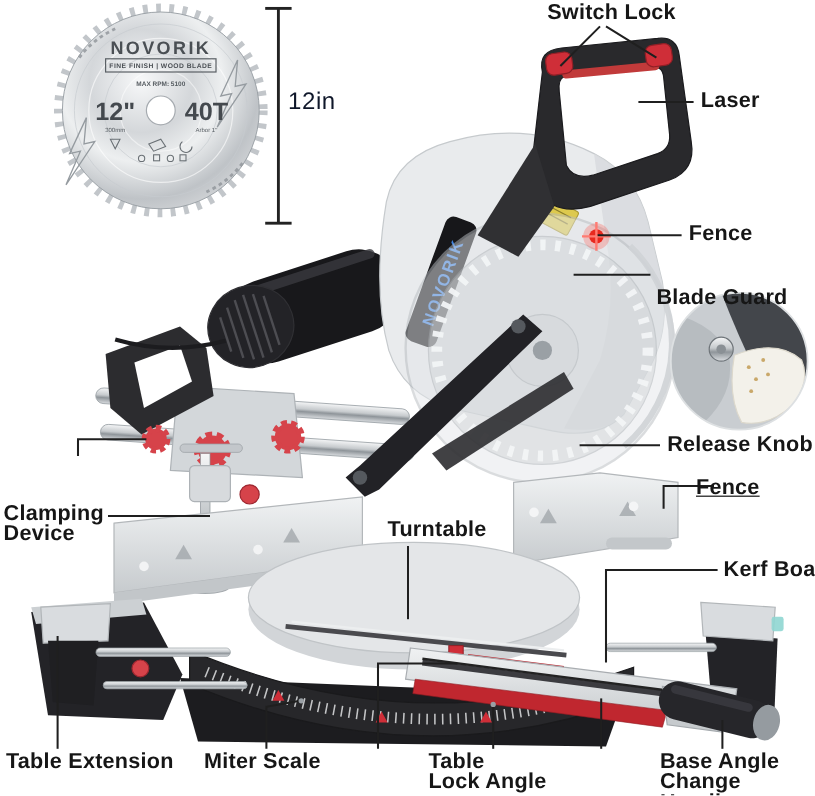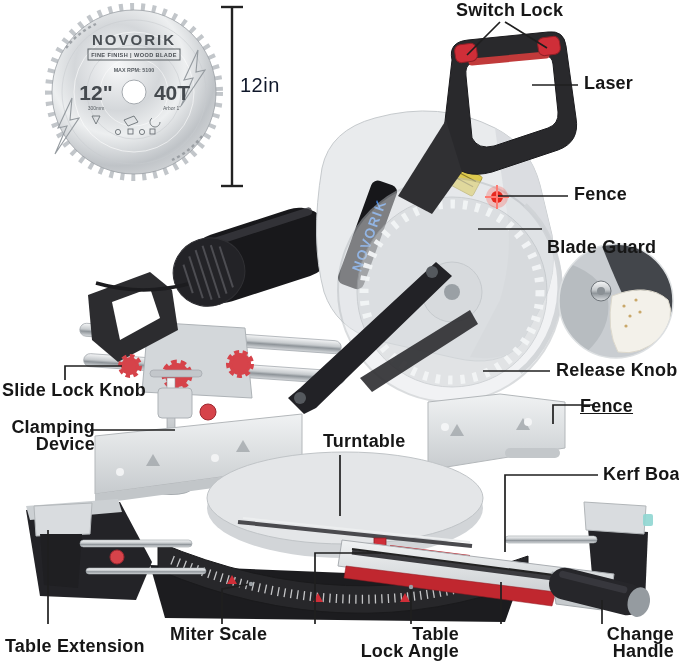--- a/index.html
+++ b/index.html
@@ -6,21 +6,21 @@
   .canvas{
     position:relative;width:679px;height:663px;background:#ffffff;overflow:hidden;
     font-family:"Liberation Sans",sans-serif;color:#161616;
   }
   .scene{position:absolute;left:0;top:0;}
   .scene text{font-family:"Liberation Sans","DejaVu Sans",sans-serif;}
   .label{
     position:absolute;font-size:18px;font-weight:600;line-height:17px;
     white-space:nowrap;color:#161616;letter-spacing:.2px;
   }
-  .label.multi{white-space:normal;text-align:right;}
+  .label.multi{white-space:normal;text-align:left;}
   .label.multi span{display:block;}
   .dim-label{
     position:absolute;font-size:20px;font-weight:500;color:#0f172a;letter-spacing:.5px;
   }
 </style>
 </head>
 <body>
 
 <div class="canvas">
 
@@ -281,37 +281,37 @@
 <div class="label" style="left:574px;top:186px;">Fence</div>
 
 <div class="label" style="left:547px;top:219px;margin-top:20px;">Blade Guard</div>
 
 <div class="label" style="left:556px;top:362px;">Release Knob</div>
 
 <div class="label" style="left:580px;top:398px;text-decoration:underline;">Fence</div>
 
 <div class="label" style="left:603px;top:466px;">Kerf Board</div>
 
-<div class="label" style="left:2px;top:382px;">Slide Lock Knob</div>
 
 <div class="label multi" style="left:3px;top:419px;width:92px;">
   <span>Clamping</span>
   <span>Device</span>
 </div>
 
 <div class="label" style="left:307px;top:433px;margin-left:16px;">Turntable</div>
 
-<div class="label" style="left:5px;top:626px;margin-top:12px;">Table Extension</div>
+<div class="label" style="left:5px;top:626px;">Table Extension</div>
 
 <div class="label" style="left:170px;top:626px;">Miter Scale</div>
 
 
 <div class="label multi" style="left:357px;top:626px;width:102px;">
   <span>Table</span>
   <span>Lock Angle</span>
 </div>
 
 
 <div class="label multi" style="left:550px;top:626px;width:124px;">
+  <span>Base Angle</span>
   <span>Change Handle</span>
 </div>
 
 </div>
 
 </body></html>

